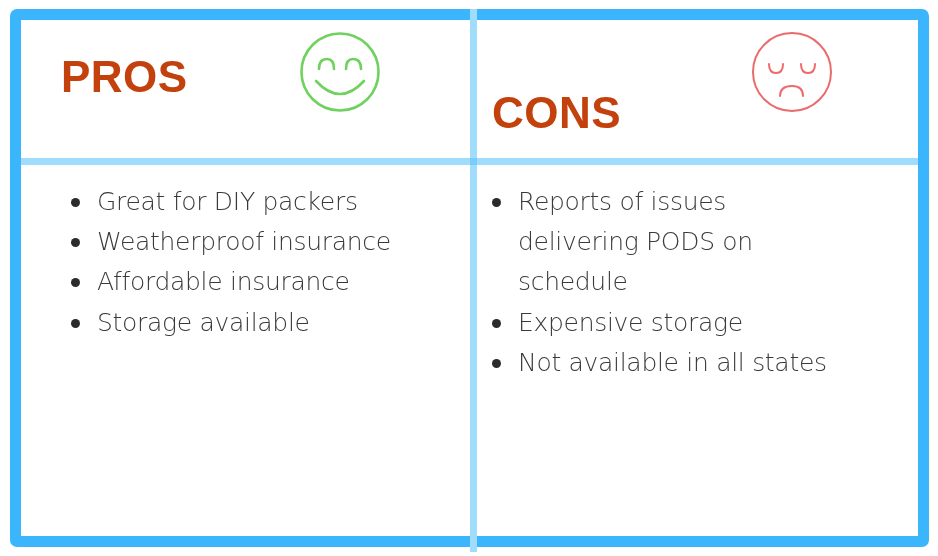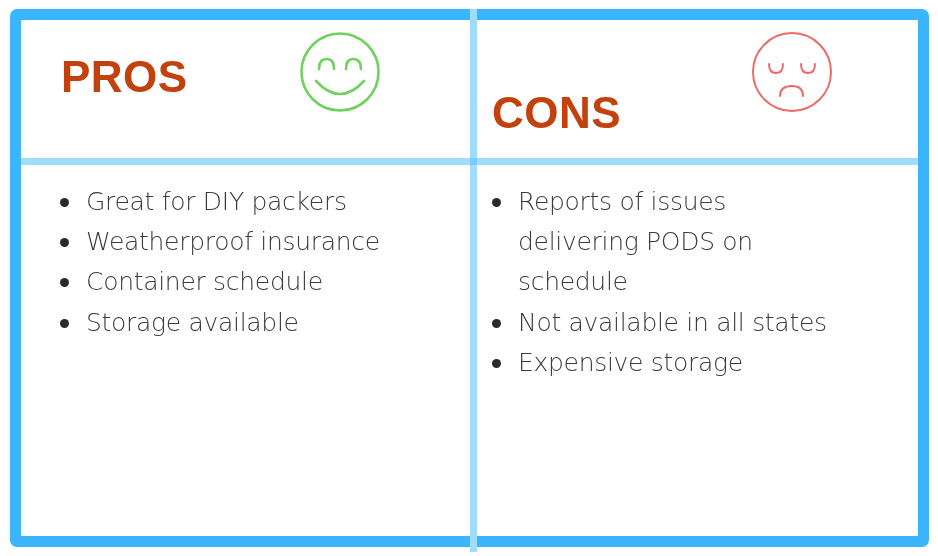--- a/index.html
+++ b/index.html
@@ -29,21 +29,21 @@
     .title.pros { left: 61px; }
     .title.cons { left: 492px; margin-top: 36px; }
     .face { position: absolute; top: 31px; width: 82px; height: 82px; }
     .face.happy { left: 299px; }
     .face.sad { left: 751px; }
     ul.list {
       position: absolute; top: 182px; margin: 0; padding: 0; list-style: none;
       font-family: "DejaVu Sans", sans-serif; font-weight: 300;
       font-size: 25px; line-height: 40.2px; color: #3a3a3a;
     }
-    ul.list.pros-list { left: 56px; width: 360px; }
+    ul.list.pros-list { left: 67px; width: 360px; }
     ul.list.cons-list { left: 488px; width: 340px; }
     ul.list li { position: relative; padding-left: 30px; letter-spacing: -0.3px; }
     ul.list li .bullet {
       position: absolute; left: 4px; top: 16px; width: 9px; height: 9px;
       border-radius: 50%; background: #2b2b2b;
     }
   </style>
 </head>
 <body>
 
@@ -65,21 +65,21 @@
 <svg class="face sad" viewBox="0 0 82 82">
   <circle cx="41" cy="41" r="39" fill="none" stroke="#ec6a6a" stroke-width="2"></circle>
   <path d="M18 33 Q18 42 25 42 Q32 42 32 33" fill="none" stroke="#ec6a6a" stroke-width="2" stroke-linecap="round"></path>
   <path d="M50 33 Q50 42 57 42 Q64 42 64 33" fill="none" stroke="#ec6a6a" stroke-width="2" stroke-linecap="round"></path>
   <path d="M29 65 Q29 55 41 55 Q52 55 52 65" fill="none" stroke="#ec6a6a" stroke-width="2" stroke-linecap="round"></path>
 </svg>
 
 <ul class="list pros-list">
   <li><span class="bullet"></span><span>Great for DIY packers</span></li>
   <li><span class="bullet"></span><span>Weatherproof insurance</span></li>
-  <li><span class="bullet"></span><span>Container schedule</span></li>
+  <li><span class="bullet"></span><span>Affordable insurance</span></li>
   <li><span class="bullet"></span><span>Storage available</span></li>
 </ul>
 
 <ul class="list cons-list">
   <li><span class="bullet"></span><span>Reports of issues delivering PODS on schedule</span></li>
+  <li><span class="bullet"></span><span>Expensive storage</span></li>
   <li><span class="bullet"></span><span>Not available in all states</span></li>
-  <li><span class="bullet"></span><span>Expensive storage</span></li>
 </ul>
 
 </body></html>

